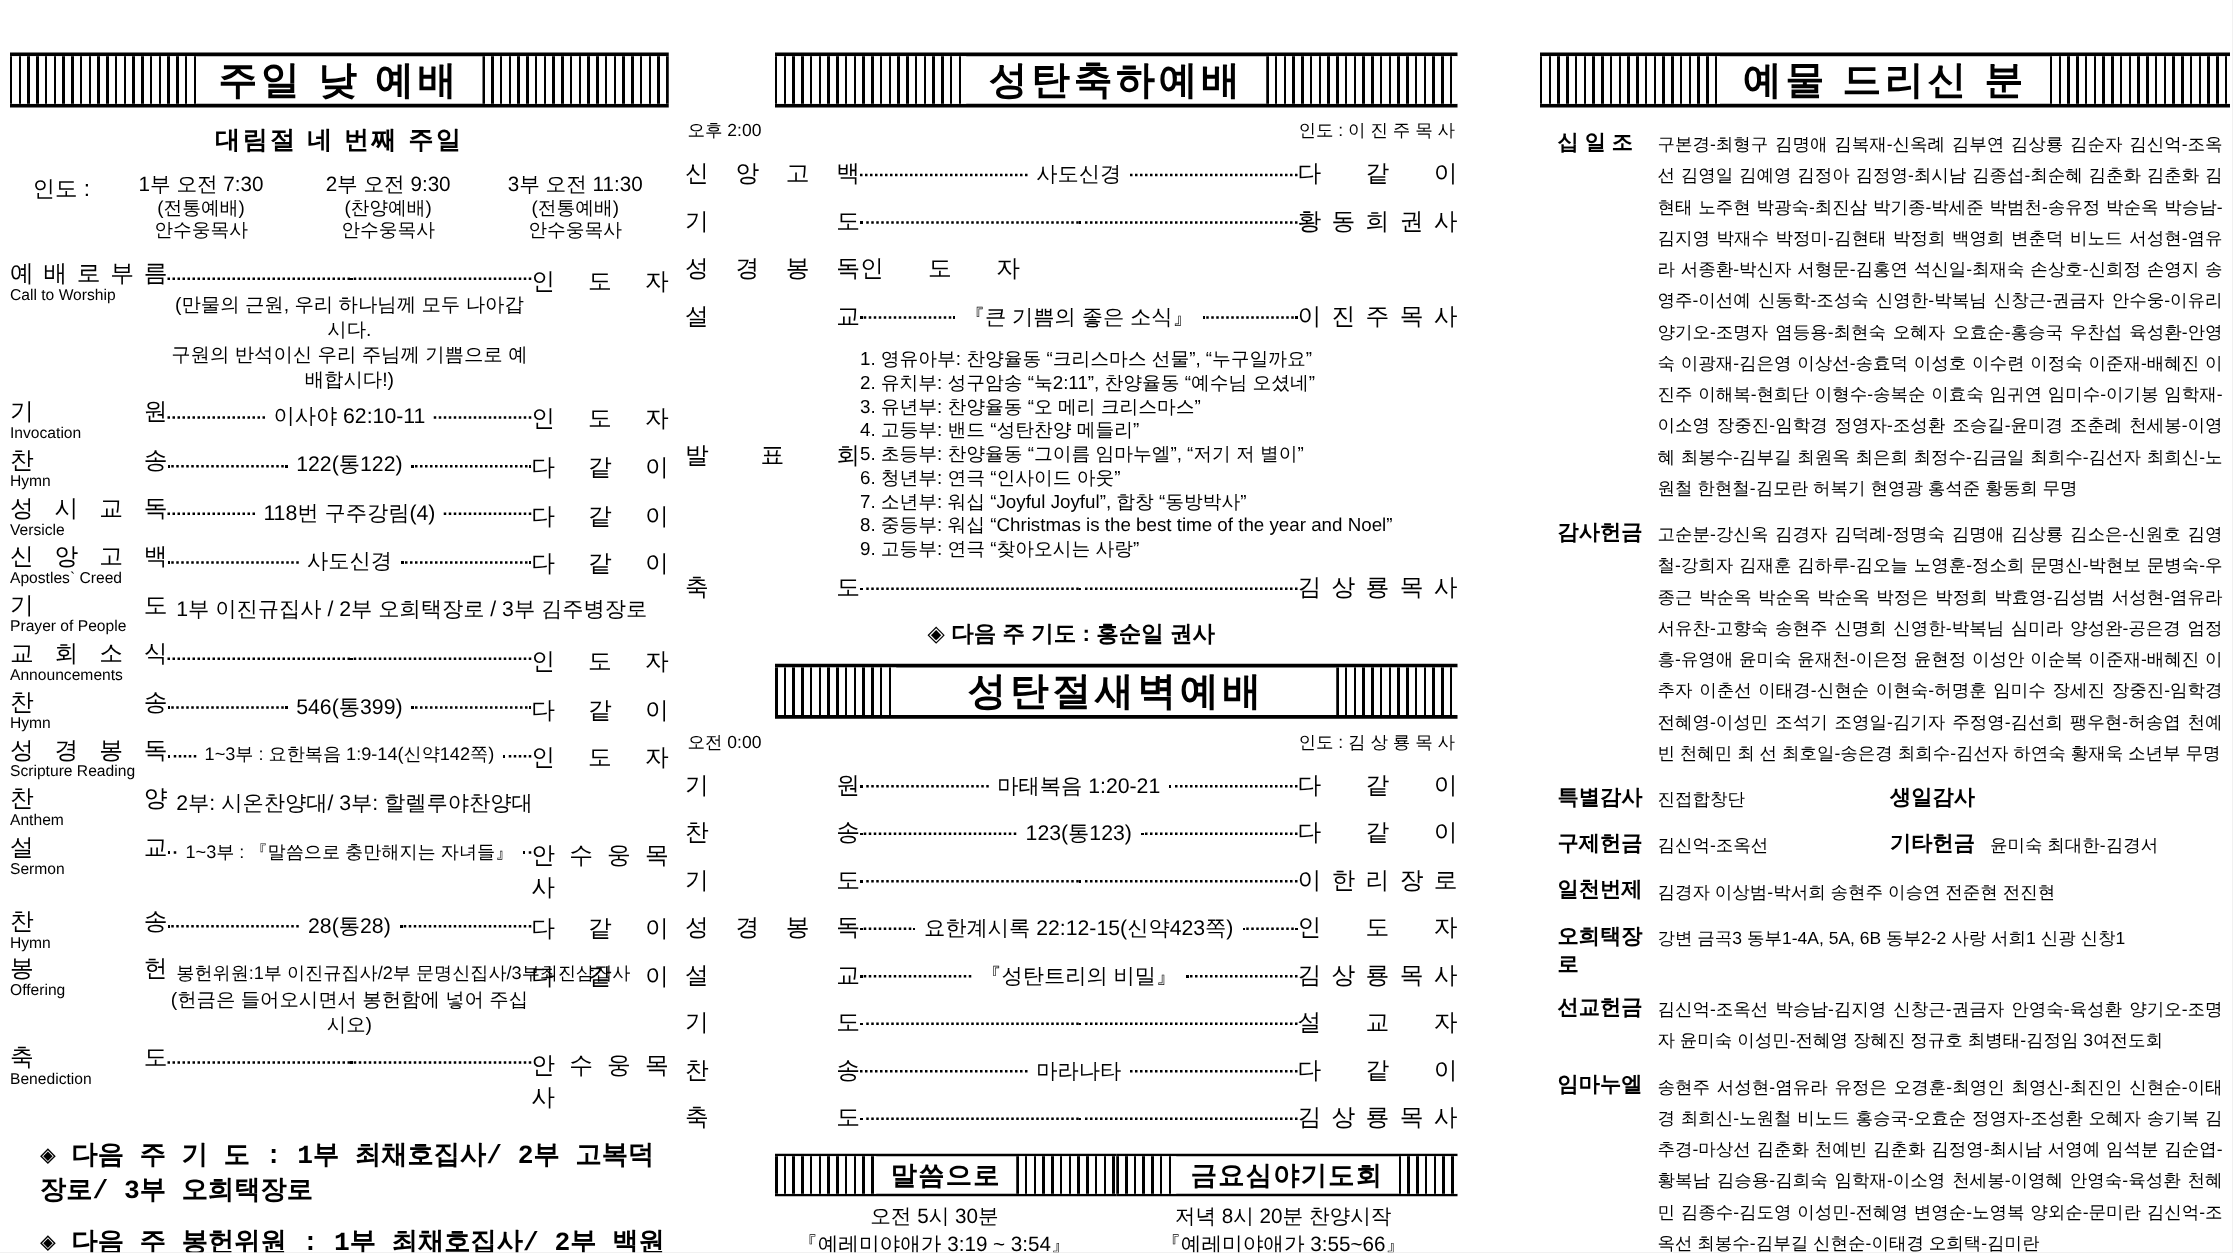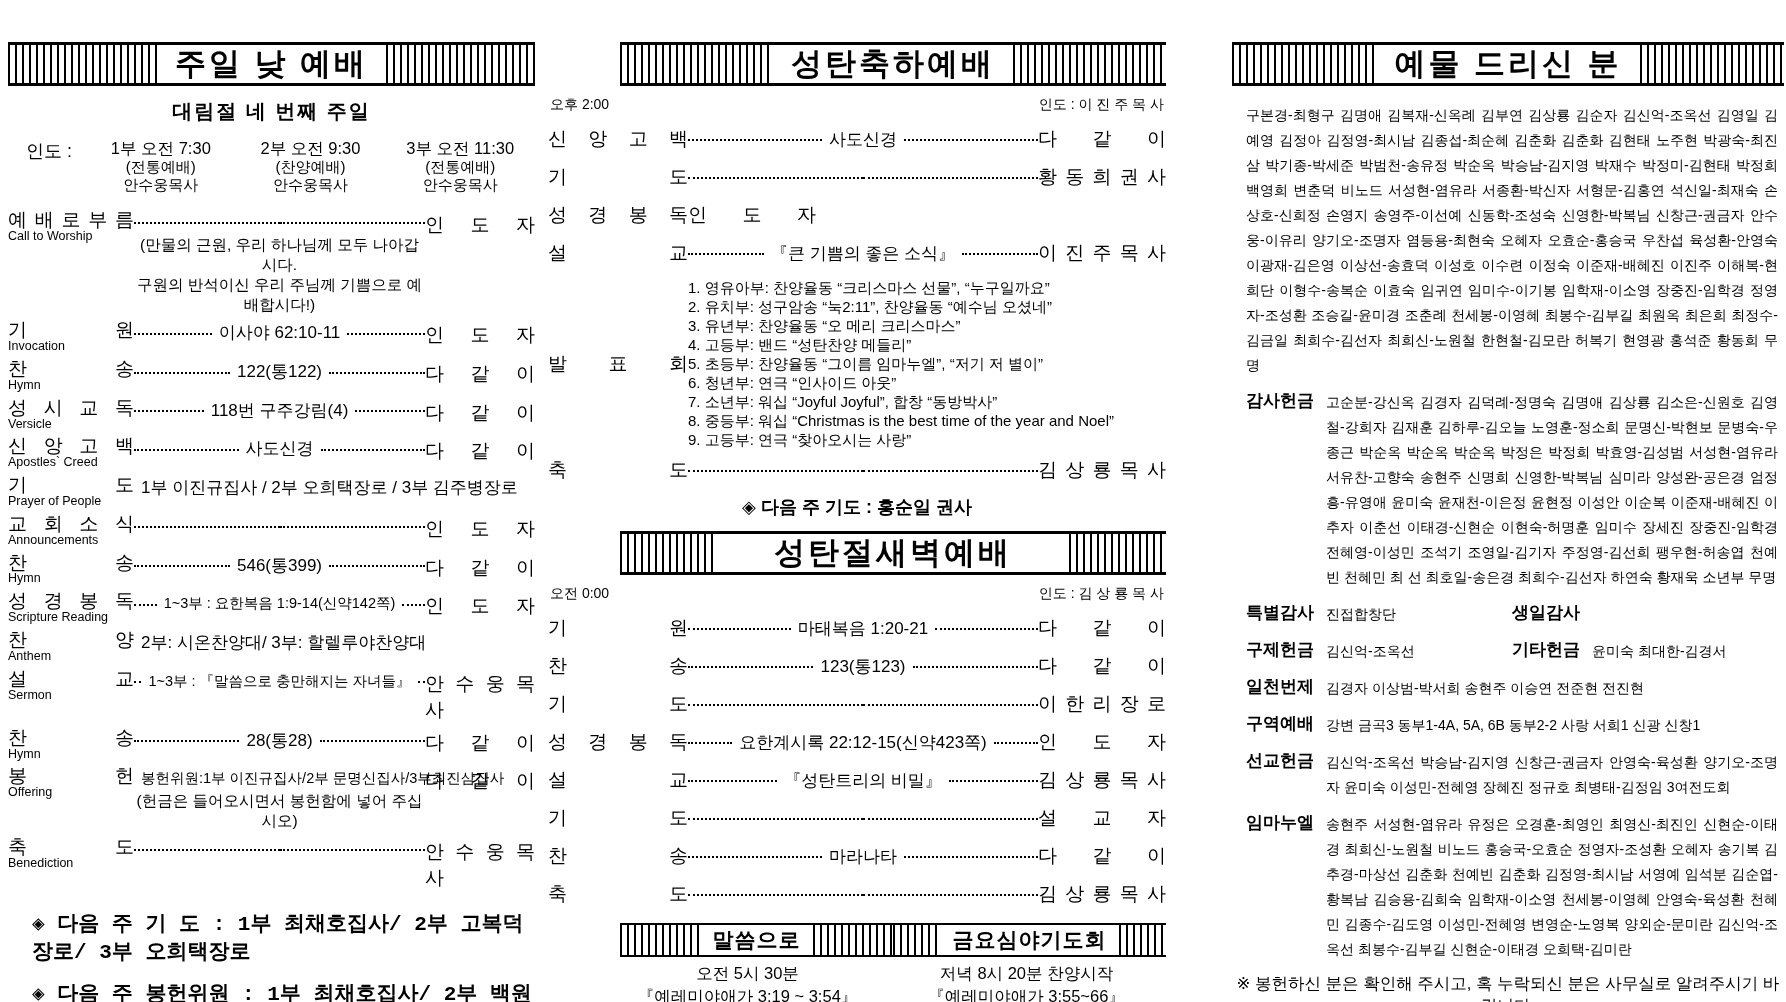--- a/index.html
+++ b/index.html
@@ -507,20 +507,21 @@
   </div>
 
   <div class="col" id="col-right">
     <div class="band">
       <div class="stripes"></div>
       <div class="band-title">예물 드리신 분</div>
       <div class="stripes"></div>
     </div>
     <div class="osections">
       <div class="osec">
+        <div class="olabel">십 일 조</div>
         <div class="onames">구본경-최형구 김명애 김복재-신옥례 김부연 김상룡 김순자 김신억-조옥선 김영일 김예영 김정아 김정영-최시남 김종섭-최순혜 김춘화 김춘화 김현태 노주현 박광숙-최진삼 박기종-박세준 박범천-송유정 박순옥 박승남-김지영 박재수 박정미-김현태 박정희 백영희 변춘덕 비노드 서성현-염유라 서종환-박신자 서형문-김홍연 석신일-최재숙 손상호-신희정 손영지 송영주-이선예 신동학-조성숙 신영한-박복님 신창근-권금자 안수웅-이유리 양기오-조명자 염등용-최현숙 오혜자 오효순-홍승국 우찬섭 육성환-안영숙 이광재-김은영 이상선-송효덕 이성호 이수련 이정숙 이준재-배혜진 이진주 이해복-현희단 이형수-송복순 이효숙 임귀연 임미수-이기봉 임학재-이소영 장중진-임학경 정영자-조성환 조승길-윤미경 조춘례 천세봉-이영혜 최봉수-김부길 최원옥 최은희 최정수-김금일 최희수-김선자 최희신-노원철 한현철-김모란 허복기 현영광 홍석준 황동희 무명</div>
       </div>
       <div class="osec">
         <div class="olabel">감사헌금</div>
         <div class="onames">고순분-강신옥 김경자 김덕례-정명숙 김명애 김상룡 김소은-신원호 김영철-강희자 김재훈 김하루-김오늘 노영훈-정소희 문명신-박현보 문병숙-우종근 박순옥 박순옥 박순옥 박정은 박정희 박효영-김성범 서성현-염유라 서유찬-고향숙 송현주 신명희 신영한-박복님 심미라 양성완-공은경 엄정흥-유영애 윤미숙 윤재천-이은정 윤현정 이성안 이순복 이준재-배혜진 이추자 이춘선 이태경-신현순 이현숙-허명훈 임미수 장세진 장중진-임학경 전혜영-이성민 조석기 조영일-김기자 주정영-김선희 팽우현-허송엽 천예빈 천혜민 최 선 최호일-송은경 최희수-김선자 하연숙 황재욱 소년부 무명</div>
       </div>
       <div class="opair">
         <div class="osec">
           <div class="olabel">특별감사</div>
           <div class="onames">진접합창단</div>
@@ -538,21 +539,21 @@
         <div class="osec">
           <div class="olabel">기타헌금</div>
           <div class="onames">윤미숙 최대한-김경서</div>
         </div>
       </div>
       <div class="osec">
         <div class="olabel">일천번제</div>
         <div class="onames">김경자 이상범-박서희 송현주 이승연 전준현 전진현</div>
       </div>
       <div class="osec">
-        <div class="olabel">구역예배</div>
+        <div class="olabel">오희택장로</div>
         <div class="onames">강변 금곡3 동부1-4A, 5A, 6B 동부2-2 사랑 서희1 신광 신창1</div>
       </div>
       <div class="osec">
         <div class="olabel">선교헌금</div>
         <div class="onames">김신억-조옥선 박승남-김지영 신창근-권금자 안영숙-육성환 양기오-조명자 윤미숙 이성민-전혜영 장혜진 정규호 최병태-김정임 3여전도회</div>
       </div>
       <div class="osec">
         <div class="olabel">임마누엘</div>
         <div class="onames">송현주 서성현-염유라 유정은 오경훈-최영인 최영신-최진인 신현순-이태경 최희신-노원철 비노드 홍승국-오효순 정영자-조성환 오혜자 송기복 김추경-마상선 김춘화 천예빈 김춘화 김정영-최시남 서영예 임석분 김순엽-황복남 김승용-김희숙 임학재-이소영 천세봉-이영혜 안영숙-육성환 천혜민 김종수-김도영 이성민-전혜영 변영순-노영복 양외순-문미란 김신억-조옥선 최봉수-김부길 신현순-이태경 오희택-김미란</div>
       </div>

